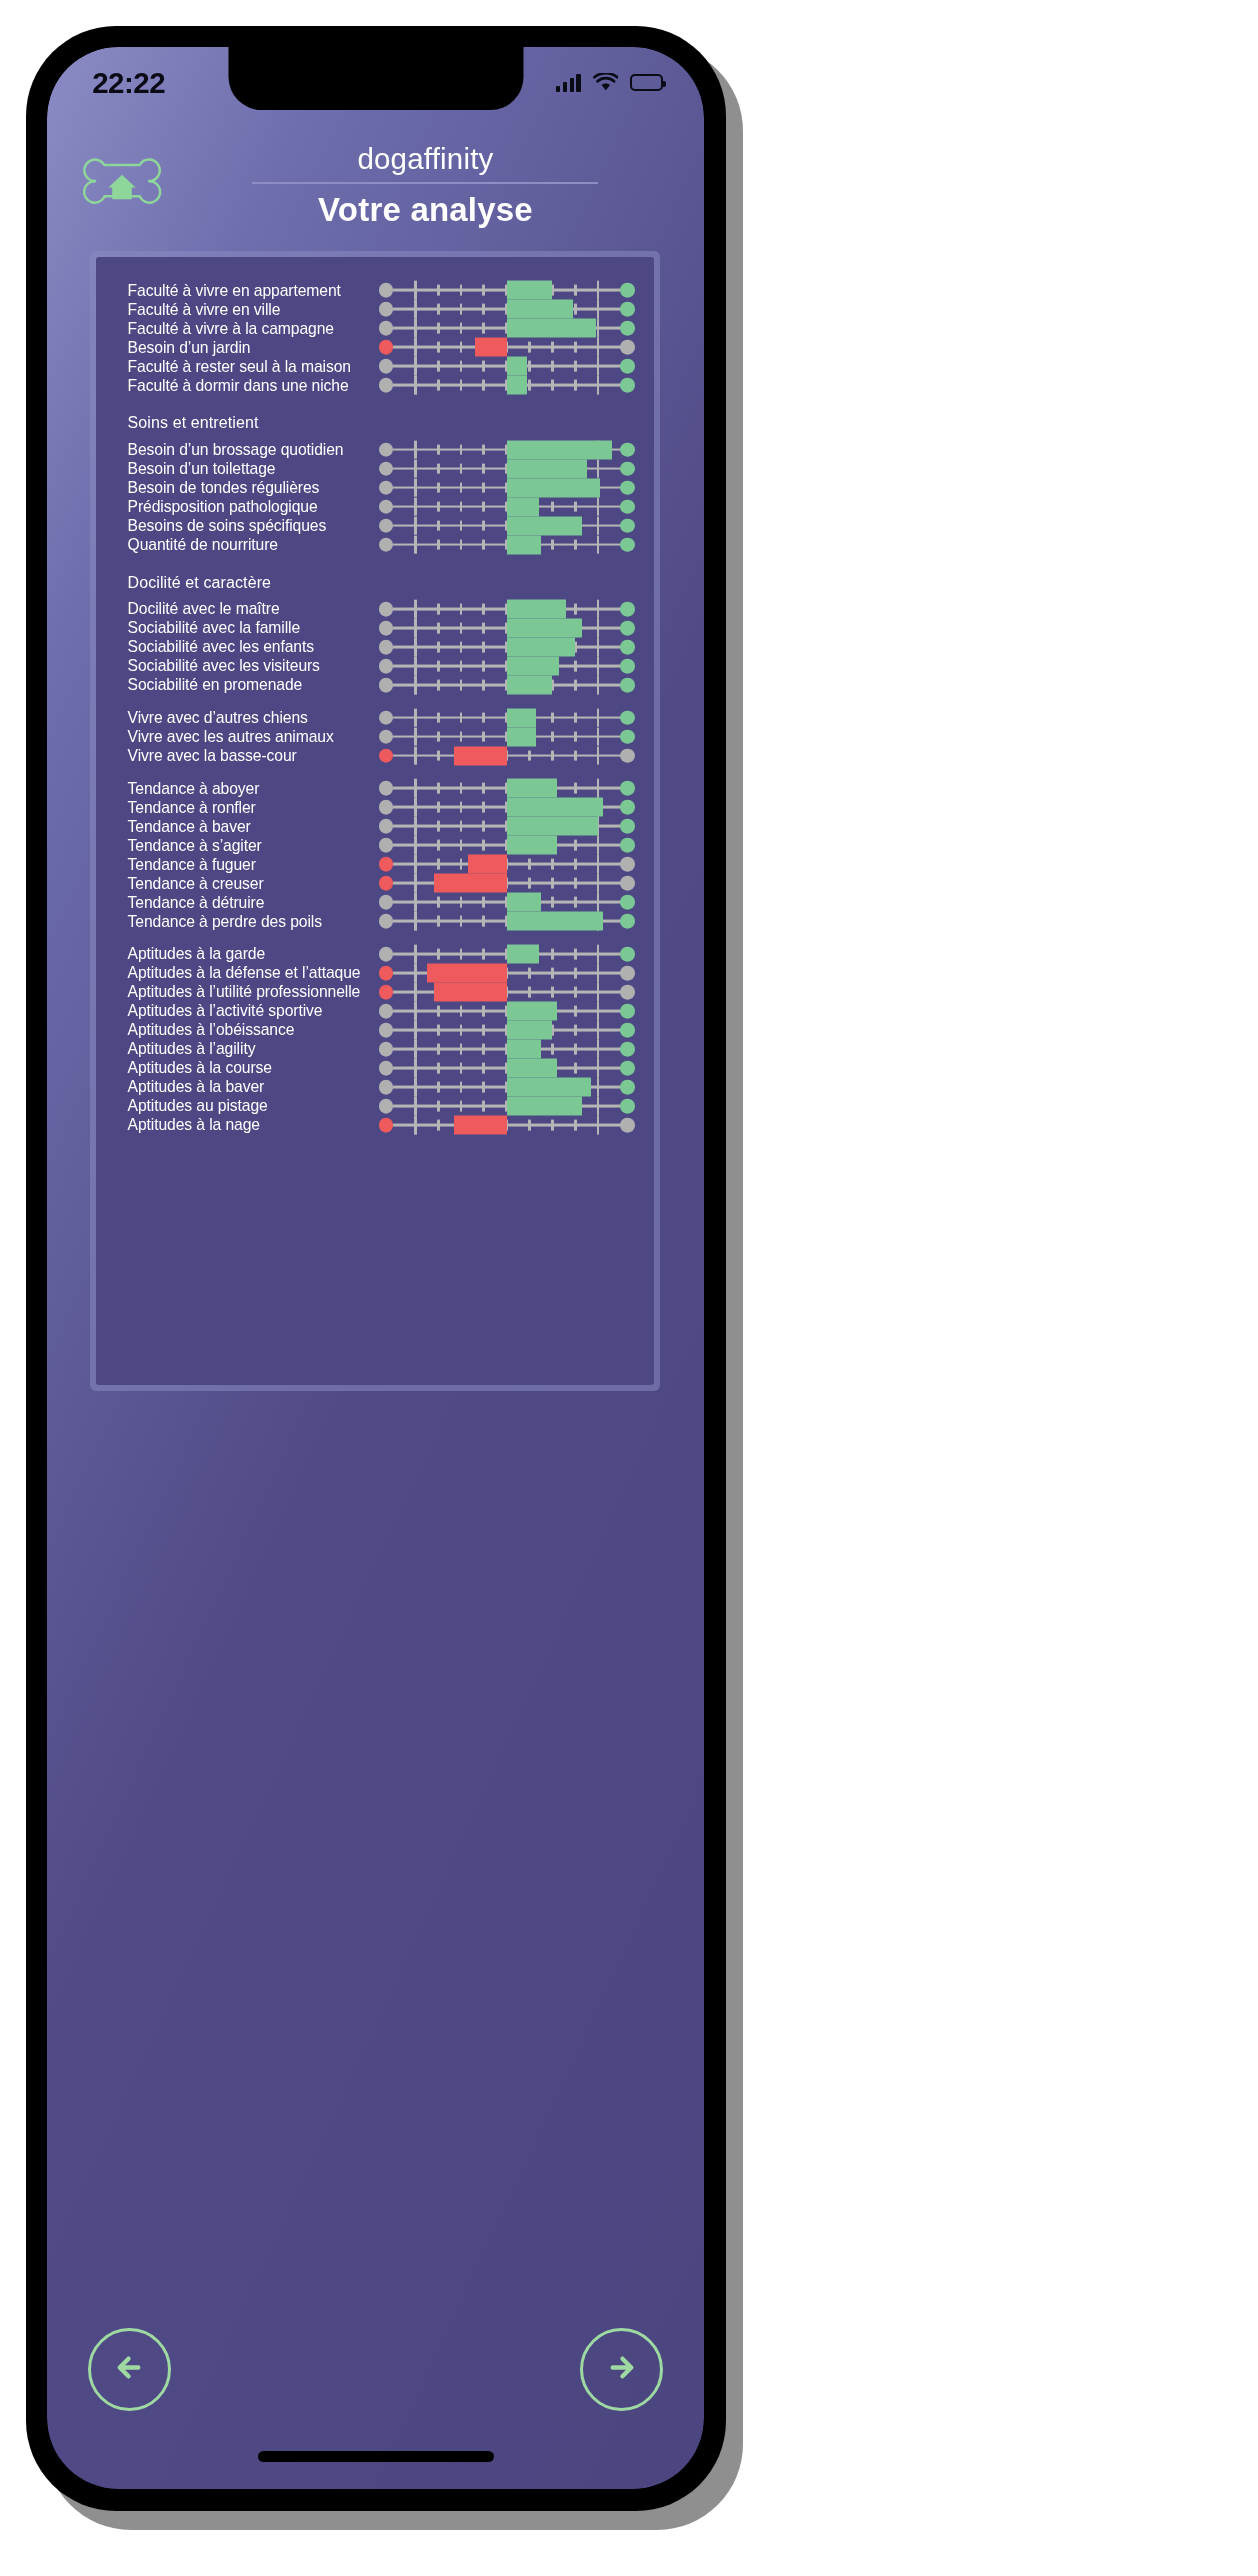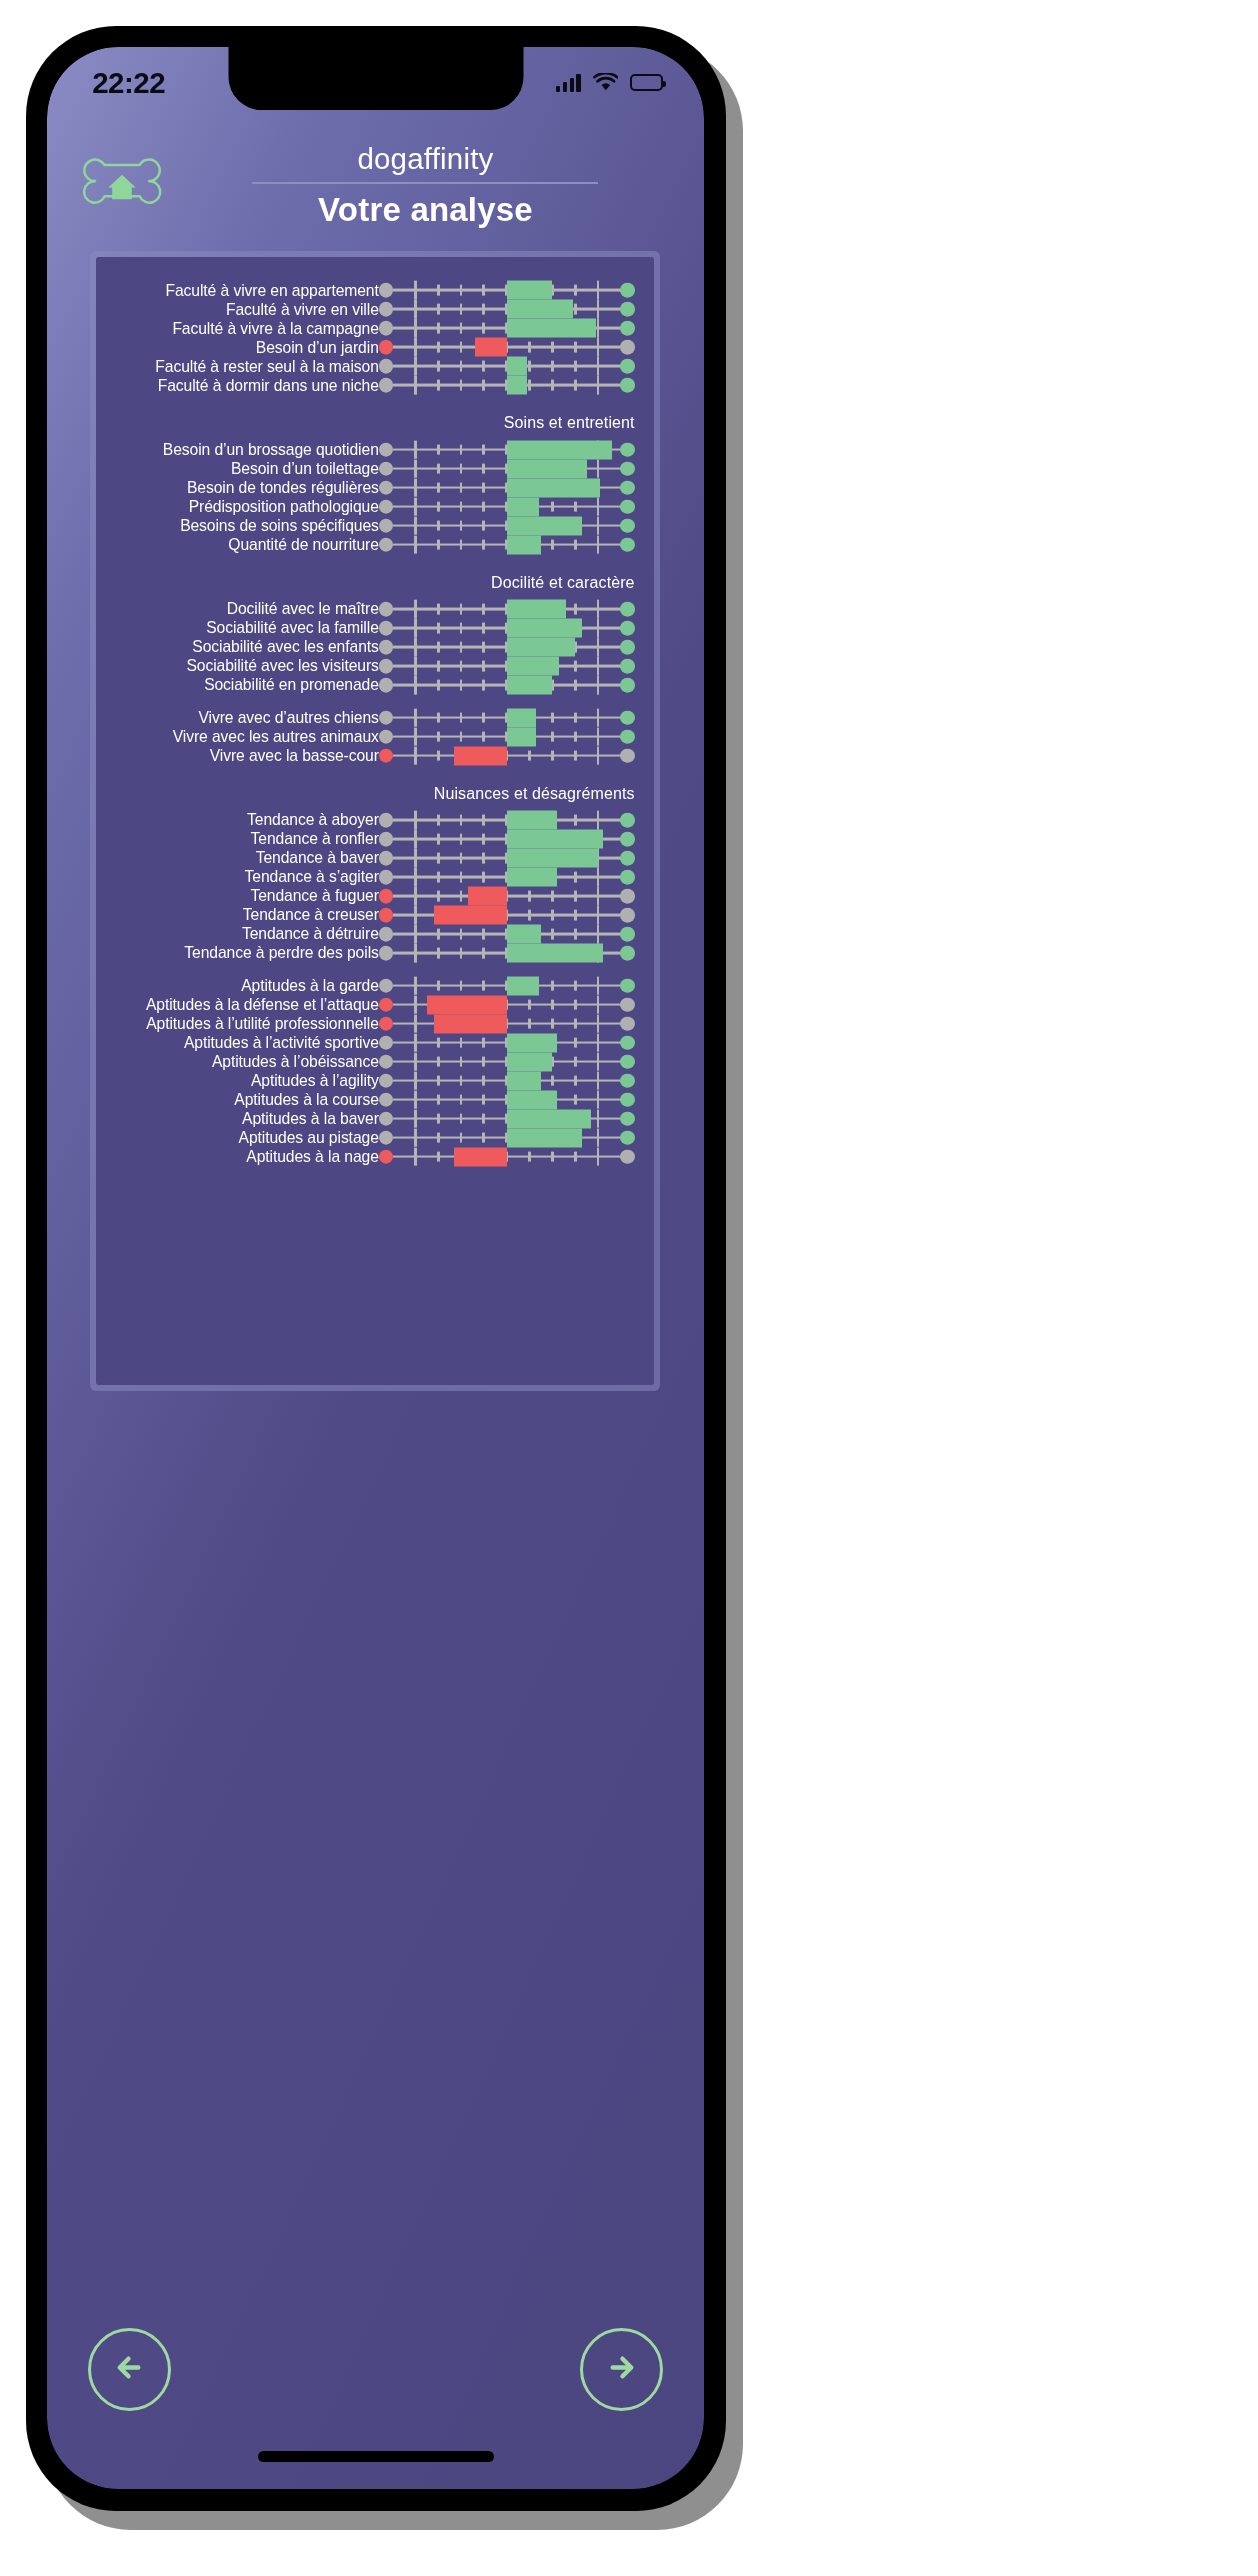--- a/index.html
+++ b/index.html
@@ -8,21 +8,20 @@
     background: #ffffff;
     font-family: "Liberation Sans", sans-serif;
     overflow: hidden;
   }
 
   
   #stage {
     position: relative;
     width: 1258px; height: 2576px;
     background: #ffffff;
-    text-align: right;
   }
   .shadow-plate {
     position: absolute;
     left: 45px; top: 45px;
     width: 698px; height: 2485px;
     background: #8f8f8f;
     border-radius: 86px;
   }
 
   
@@ -668,21 +667,20 @@
                       <div class="tick" style="left: calc(80% - 9.7px);"></div>
                       <div class="tick major" style="left: calc(90% - 12.5px);"></div>
                       <div class="dot left red"></div>
                       <div class="dot right grey"></div>
                       <div class="bar neg" style="left: calc(27% + 6.3px); width: calc(23% - 6.3px);"></div>
                     </div>
                   </div>
                 </div>
               </div>
               <div class="section">
-                <div class="section-title">Nuisances et désagréments</div>
                 <div class="rows">
                   <div class="row">
                     <div class="row-label">Tendance à aboyer</div>
                     <div class="track">
                       <div class="axis"></div>
                       <div class="tick major" style="left: calc(10% + 9.5px);"></div>
                       <div class="tick" style="left: calc(20% + 6.8px);"></div>
                       <div class="tick" style="left: calc(30% + 4px);"></div>
                       <div class="tick" style="left: calc(40% + 1.3px);"></div>
                       <div class="tick" style="left: calc(50% - 1.5px);"></div>

